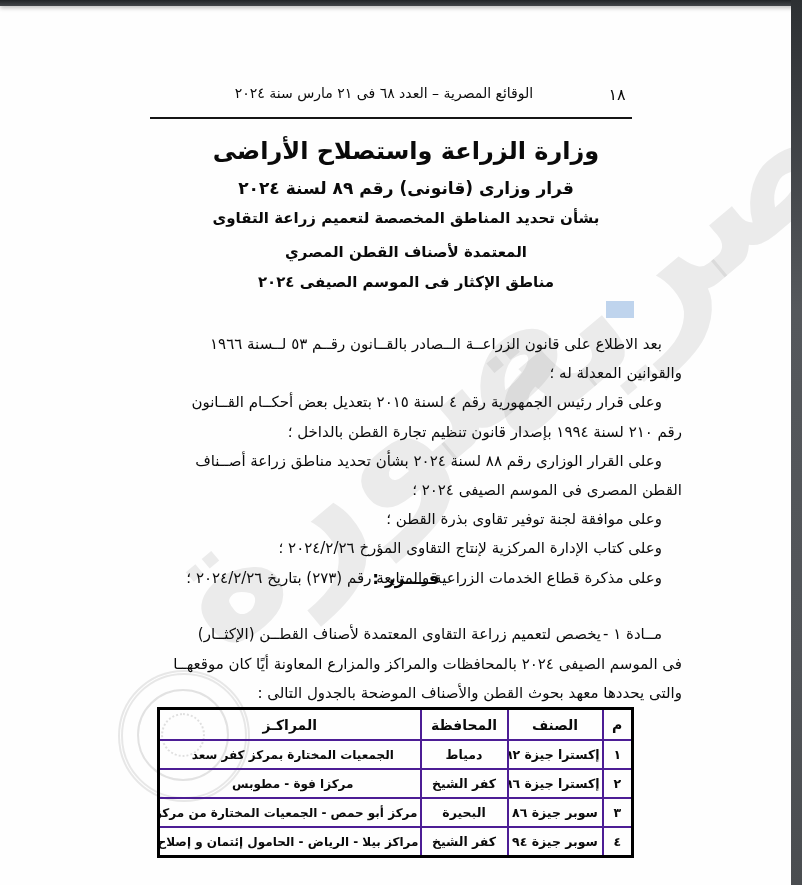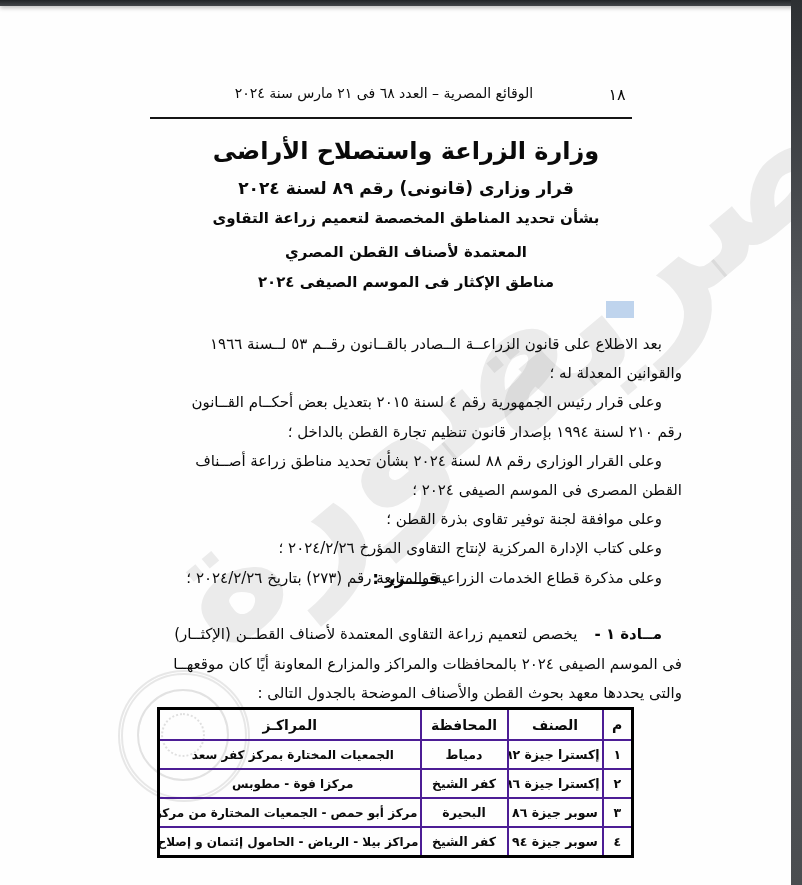--- a/index.html
+++ b/index.html
@@ -48,21 +48,21 @@
   .hl-artifact { top:301px; left:606px; width:28px; height:17px;
     background:rgba(105,155,215,.42); z-index:3; }
   .body-block { top:330px; left:150px; width:532px; font-size:15px; }
   .bline { height:29.2px; line-height:29.2px; text-align:right; white-space:nowrap; }
   .indent { padding-left:0; padding-right:20px; }
 
   .qarar { top:568px; left:150px; width:512px; text-align:center;
     font-size:17px; font-weight:bold; }
   .article-block { top:620px; left:150px; width:532px; font-size:15px; }
   .article-block .bline { height:29.5px; line-height:29.5px; }
-  .art-label { font-weight:bold; margin-left:17px; }
+  .art-label { font-weight:normal; margin-left:2px; }
 
   
   .dtable { position:absolute; z-index:2; top:707px; left:157px; width:477px;
     border-collapse:collapse; border:3px solid #000; direction:rtl;
     table-layout:fixed; }
   .dtable th, .dtable td { border:2px solid #4c1d95; text-align:center;
     vertical-align:middle; padding:0 2px; overflow:hidden; white-space:nowrap; }
   .dtable th { height:29px; font-size:14px; font-weight:bold; }
   .dtable td { height:27px; font-size:12.5px; font-weight:bold; }
   .col-serial { width:30px; } .col-variety { width:95px; }

